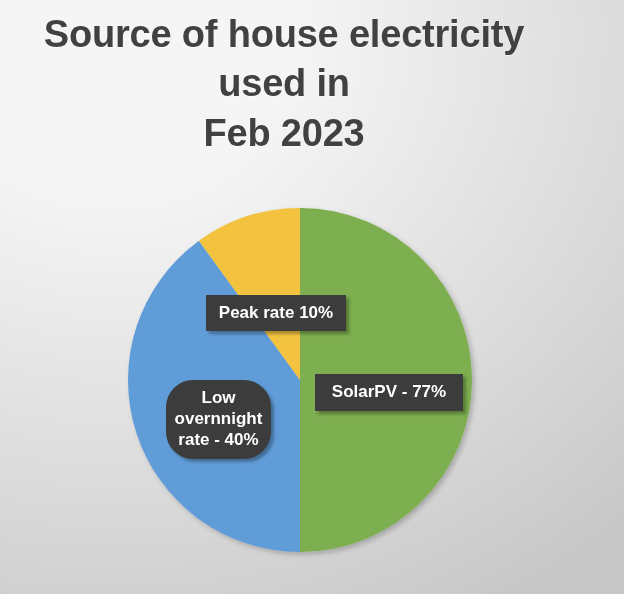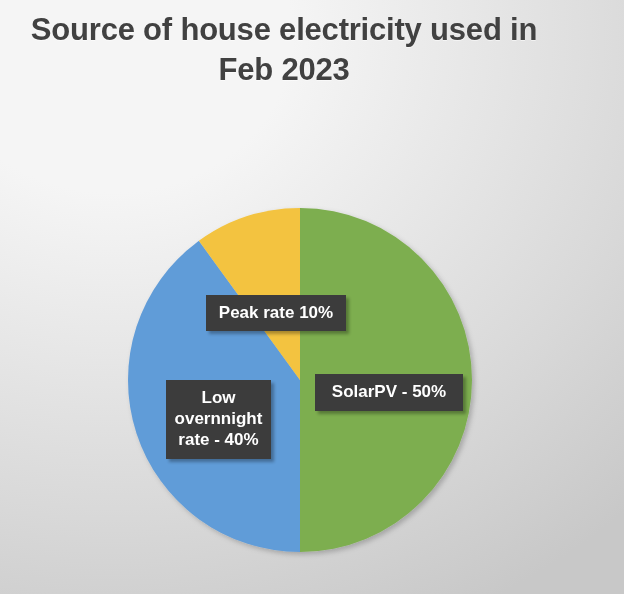--- a/index.html
+++ b/index.html
@@ -29,21 +29,21 @@
     overflow: hidden;
   }
 
   
   #chart-title {
     position: absolute;
     left: 0;
     top: 10px;
     width: 568px;
     text-align: center;
-    font-size: 31px;
+    font-size: 38px;
     font-weight: bold;
     line-height: 1.30;
     letter-spacing: -0.2px;
     color: #414141;
     text-shadow: 0 1px 0 rgba(255,255,255,0.55);
     white-space: pre-line;
   }
 
   
   #pie-wrap {
@@ -121,19 +121,19 @@
       <g filter="url(#pie-shadow)">
         <path id="slice-solarpv" d="M 172 172 L 172.00 0.00 A 172 172 0 0 1 172.00 344.00 Z" fill="#7dae50"></path>
         <path id="slice-low" d="M 172 172 L 172.00 344.00 A 172 172 0 0 1 70.90 32.85 Z" fill="#619cd8"></path>
         <path id="slice-peak" d="M 172 172 L 70.90 32.85 A 172 172 0 0 1 172.00 0.00 Z" fill="#f3c33f"></path>
       </g>
     </svg>
   </div>
 
   <div class="data-label" id="label-peak" style="color: rgb(255, 255, 255); background-color: rgb(60, 60, 60);">Peak rate 10%</div>
 
-  <div class="data-label" id="label-solar" style="color: rgb(255, 255, 255); background-color: rgb(60, 60, 60);">SolarPV  - 50%</div>
+  <div class="data-label" id="label-solar" style="color: rgb(255, 255, 255); background-color: rgb(60, 60, 60);">SolarPV  - 77%</div>
 
-  <div class="data-label" id="label-low" style="color: rgb(255, 255, 255); background-color: rgb(60, 60, 60);">Low
+  <div class="data-label" id="label-low" style="color: rgb(255, 255, 255); background-color: rgb(60, 60, 60); border-radius: 27px;">Low
 overnnight
 rate - 40%</div>
 
 </div>
 
 </body></html>

